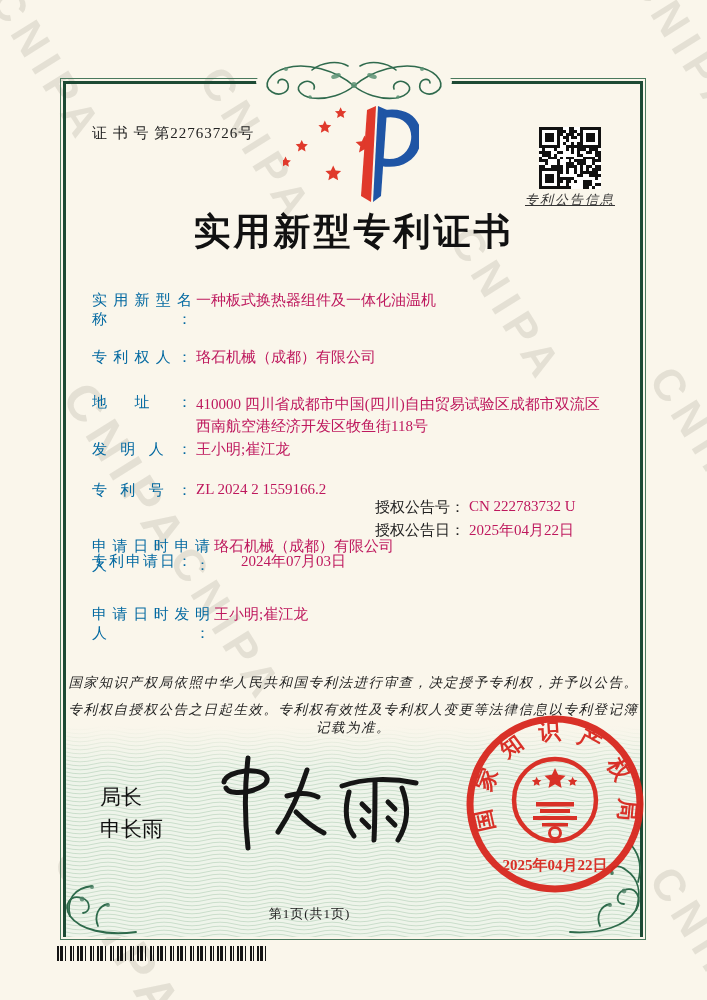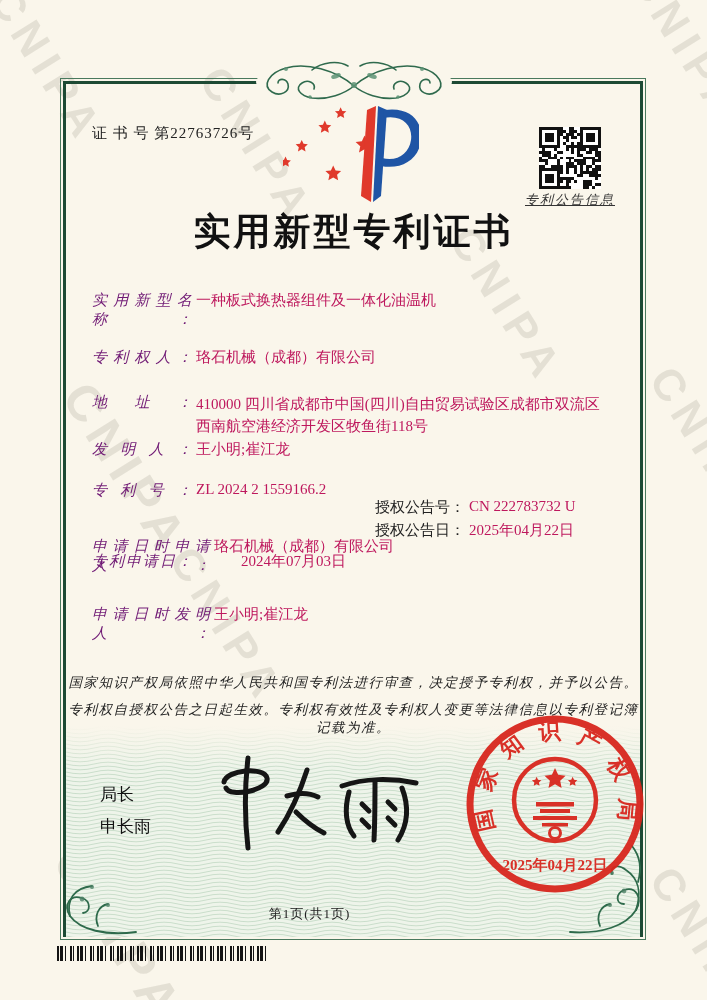--- a/index.html
+++ b/index.html
@@ -37,37 +37,37 @@
       display:grid;grid-template-columns:repeat(21,1fr);grid-template-rows:repeat(21,1fr);}
   .qr div{background:transparent;} .qr div.on{background:#111;}
   .qr-label{position:absolute;left:505px;top:191px;width:130px;text-align:center;
             font-size:13px;font-style:italic;color:#333;letter-spacing:2px;text-decoration:underline;}
 
   .title{position:absolute;left:0;top:207px;width:707px;text-align:center;
          font-size:37px;font-weight:bold;letter-spacing:3px;color:#111;}
 
   .row{position:absolute;left:92px;font-size:15px;display:flex;align-items:flex-start;}
   .lbl{display:inline-block;width:100px;text-align:justify;text-align-last:justify;
-       flex:none;color:#701a75;font-style:italic;}
+       flex:none;color:#0369a1;}
   .val{margin-left:4px;color:#be185d;}
   .r-name{top:291px;} .r-owner{top:348px;align-items:flex-end;}
   .r-addr{top:393px;width:520px;} .r-addr .val{width:452px;line-height:22px;}
   .r-inv{top:440px;}
   .r-pat{top:481px;} .r-appd{top:552px;gap:45px;}
   .r-grant{top:498px;left:375px;} .r-grantd{top:521px;left:375px;}
   .r-grant .lbl2,.r-grantd .lbl2{color:#222;}
   .lbl2{flex:none;} 
   .r-oapp{top:537px;} .r-oinv{top:605px;}
   .r-oapp .lbl,.r-oinv .lbl{width:118px;}
 
   .legal{position:absolute;left:64px;width:579px;text-align:center;font-size:13.5px;
          color:#232323;letter-spacing:1.5px;font-style:italic;}
   .legal1{top:674px;} .legal2{top:701px;}
 
-  .signer{position:absolute;left:100px;font-size:17px;color:#111;
+  .signer{position:absolute;left:100px;font-size:21px;color:#111;
           font-family:"Liberation Sans","DejaVu Sans",sans-serif;}
   .signer-title{top:783px;} .signer-name{top:815px;}
   .signature{position:absolute;left:212px;top:752px;width:215px;height:105px;}
 
   .seal{position:absolute;left:452px;top:712px;width:206px;height:184px;opacity:.94;}
 
   .pageinfo{position:absolute;left:0;top:905px;width:619px;text-align:center;
             font-size:13px;color:#222;letter-spacing:1px;}
 
   .barcode{position:absolute;left:57px;top:946px;width:209px;height:15px;

